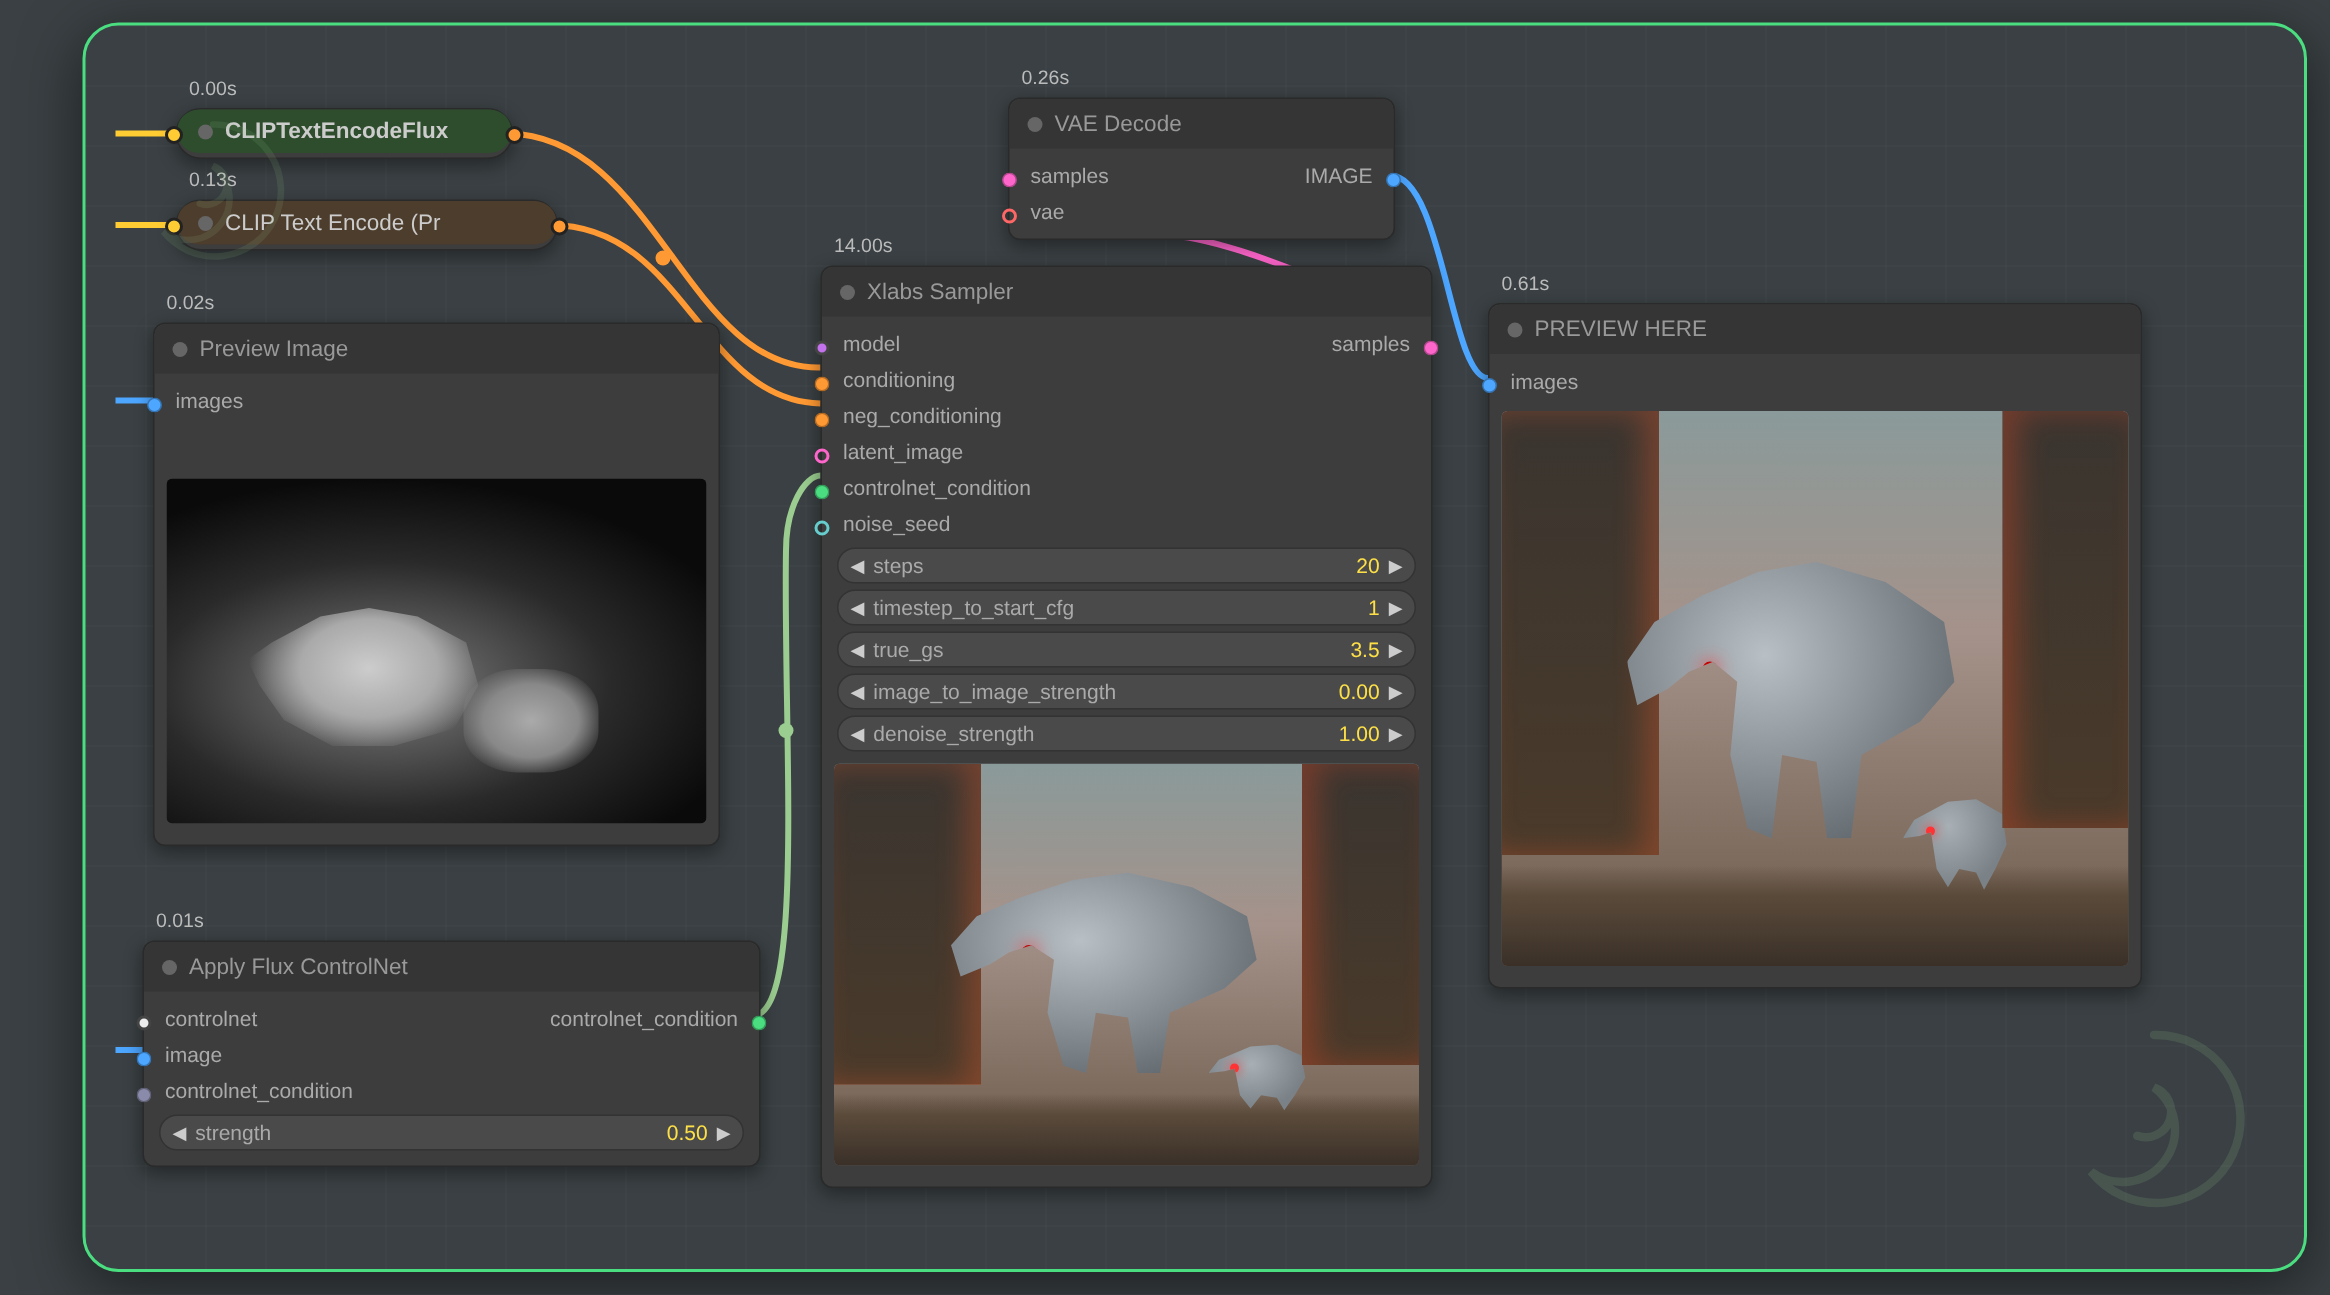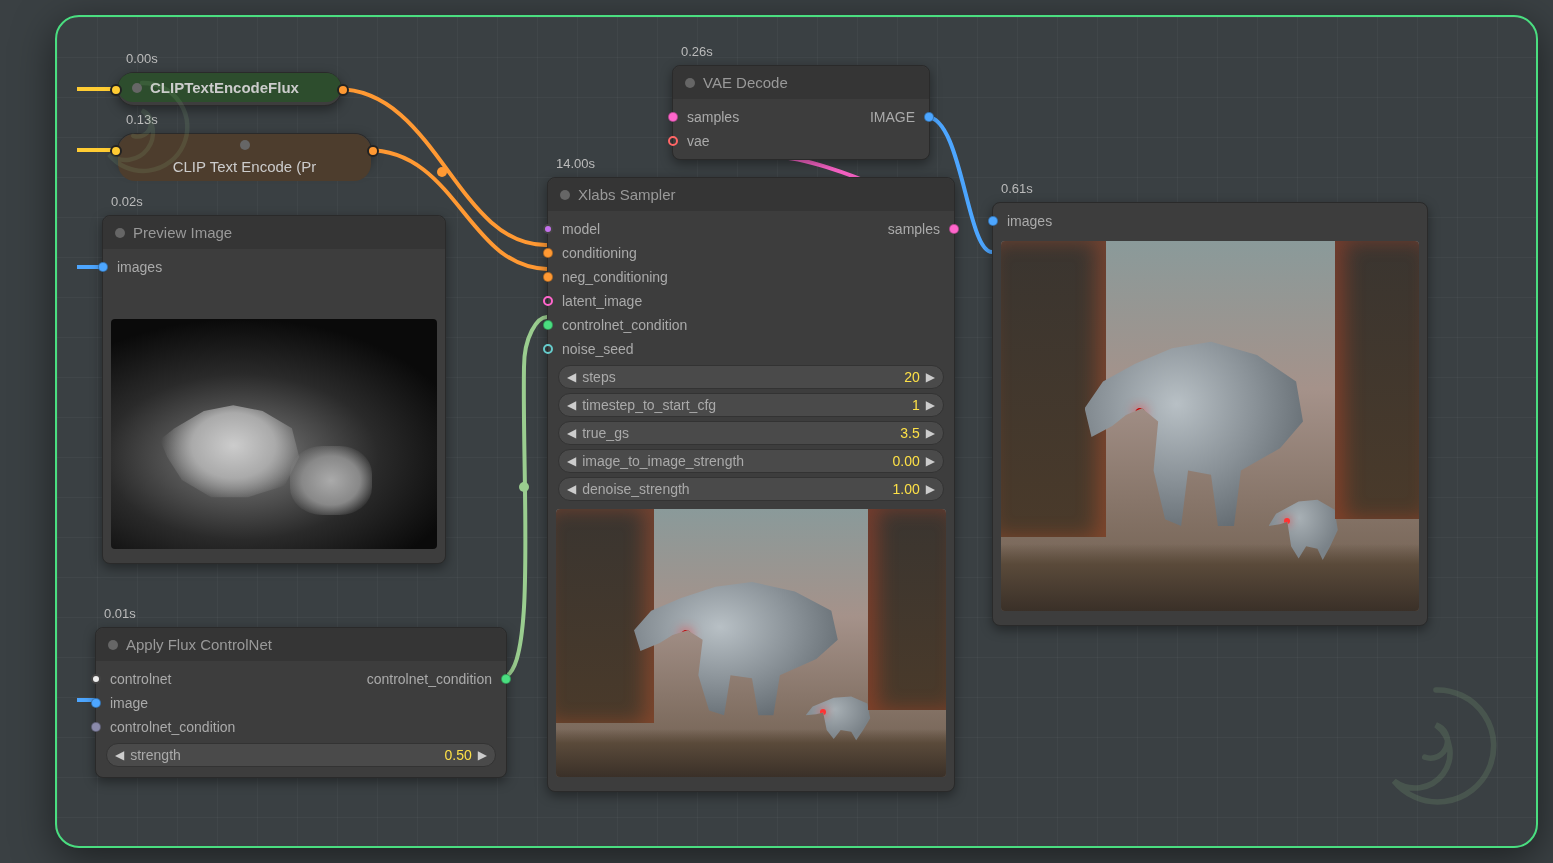--- a/index.html
+++ b/index.html
@@ -56,21 +56,21 @@
 }
 .node-title.green { background: #2d4d2d; color: #ccc; }
 .node-title.brown { background: #4d3d2d; color: #ccc; }
 .dot-gray {
   width: 10px; height: 10px; border-radius: 50%;
   background: #666;
 }
 .node-body { padding: 6px 0; }
 .port {
   display: flex;
-  align-items: center;
+  align-items: flex-end;
   gap: 8px;
   padding: 4px 12px;
   font-size: 14px;
   color: #aaa;
   position: relative;
 }
 .port.out { justify-content: flex-end; }
 .port-dot {
   width: 10px; height: 10px; border-radius: 50%;
   border: 1px solid rgba(0,0,0,0.3);
@@ -283,29 +283,29 @@
     <div class="node-title green" style="border-radius:17px; padding:6px 14px;font-weight:bold;">
       <span class="dot-gray"></span>
       <span>CLIPTextEncodeFlux</span>
     </div>
     <span class="node-port-ext c-yellow" style="left:-8px; top:11px;"></span>
     <span class="node-port-ext c-orange" style="right:-8px; top:11px;"></span>
   </div>
 
   <div class="node" style="left:60px; top:116px; width:255px; height:34px; border-radius:17px;">
     <div class="node-time">0.13s</div>
-    <div class="node-title brown" style="border-radius:17px; padding:6px 14px;flex-direction:column;">
+    <div class="node-title brown" style="border-radius:17px; padding:6px 14px;">
       <span class="dot-gray"></span>
       <span>CLIP Text Encode (Pr</span>
     </div>
     <span class="node-port-ext c-yellow" style="left:-8px; top:11px;"></span>
     <span class="node-port-ext c-orange" style="right:-8px; top:11px;"></span>
   </div>
 
-  <div class="node" style="left:45px; top:198px; width:344px;">
+  <div class="node" style="left:45px; top:198px; width:378px;">
     <div class="node-time">0.02s</div>
     <div class="node-title">
       <span class="dot-gray"></span>
       <span>Preview Image</span>
     </div>
     <div class="node-body">
       <div class="port in">
         <span class="port-dot c-blue"></span>
         <span>images</span>
       </div>
@@ -448,20 +448,24 @@
       </div>
       <div class="port in">
         <span class="port-dot c-ring"></span>
         <span>vae</span>
       </div>
     </div>
   </div>
 
   <div class="node" style="left:935px; top:185px; width:436px;">
     <div class="node-time">0.61s</div>
+    <div class="node-title">
+      <span class="dot-gray"></span>
+      <span>PREVIEW HERE</span>
+    </div>
     <div class="node-body">
       <div class="port in">
         <span class="port-dot c-blue"></span>
         <span>images</span>
       </div>
       <div class="node-img" style="height:370px;">
         <div class="gen-scene">
           <div class="rubble"></div>
           <div class="rhino"></div>
           <div class="baby-rhino"></div>

